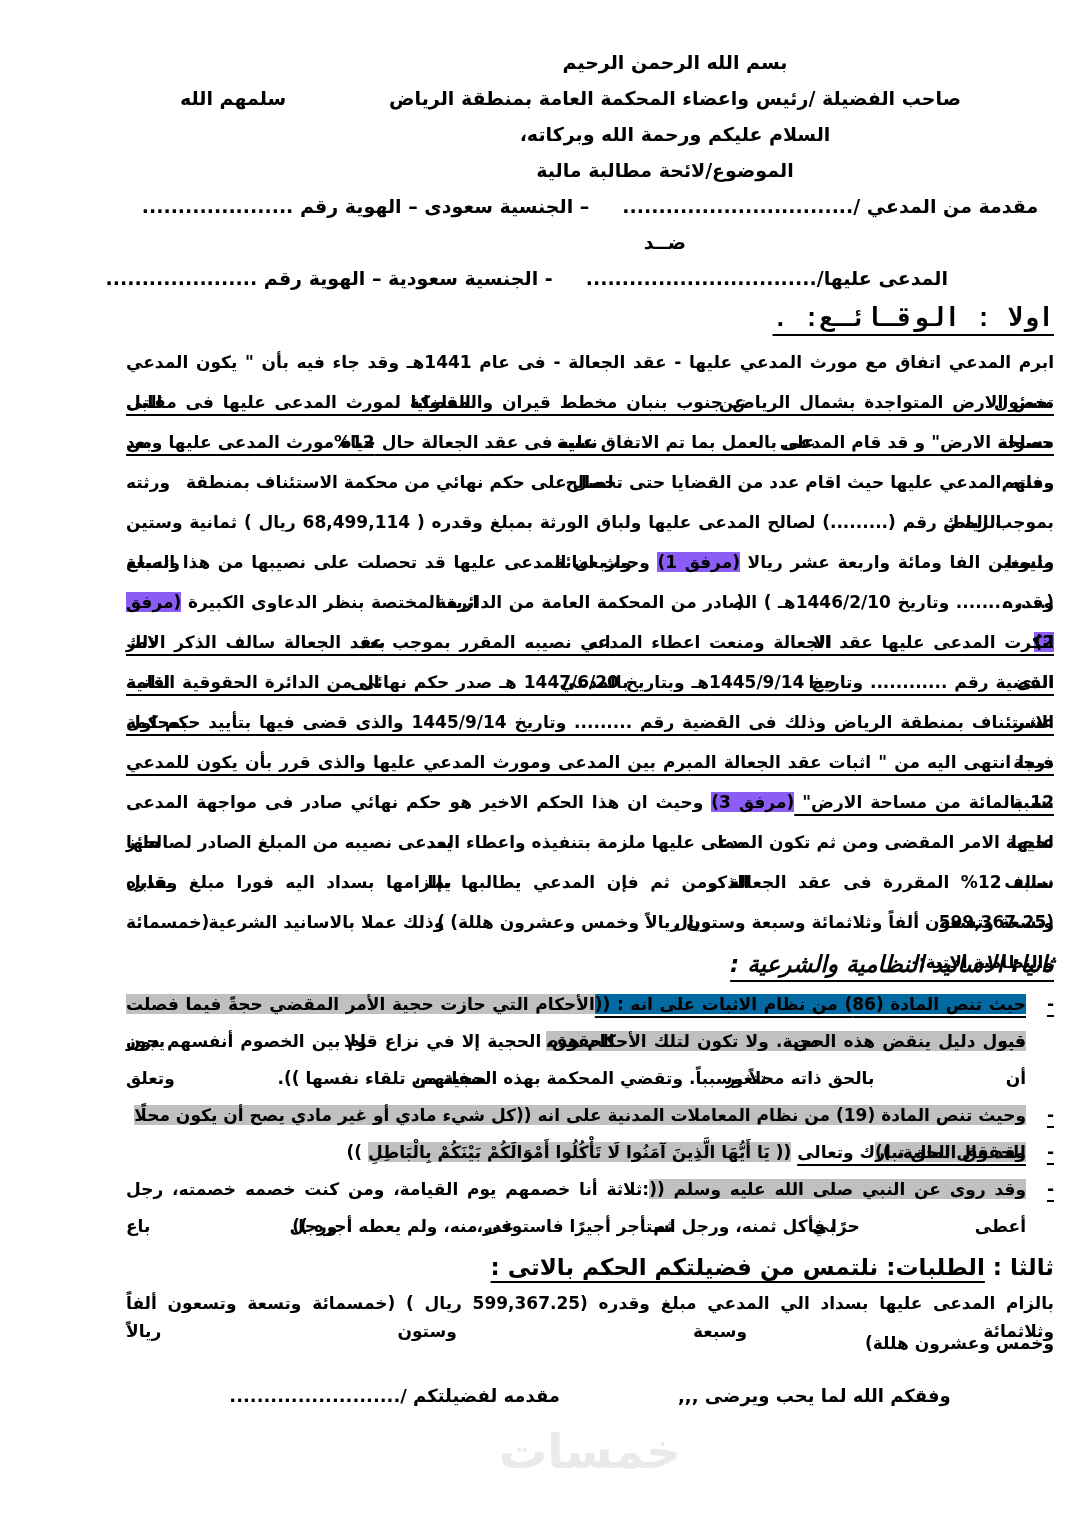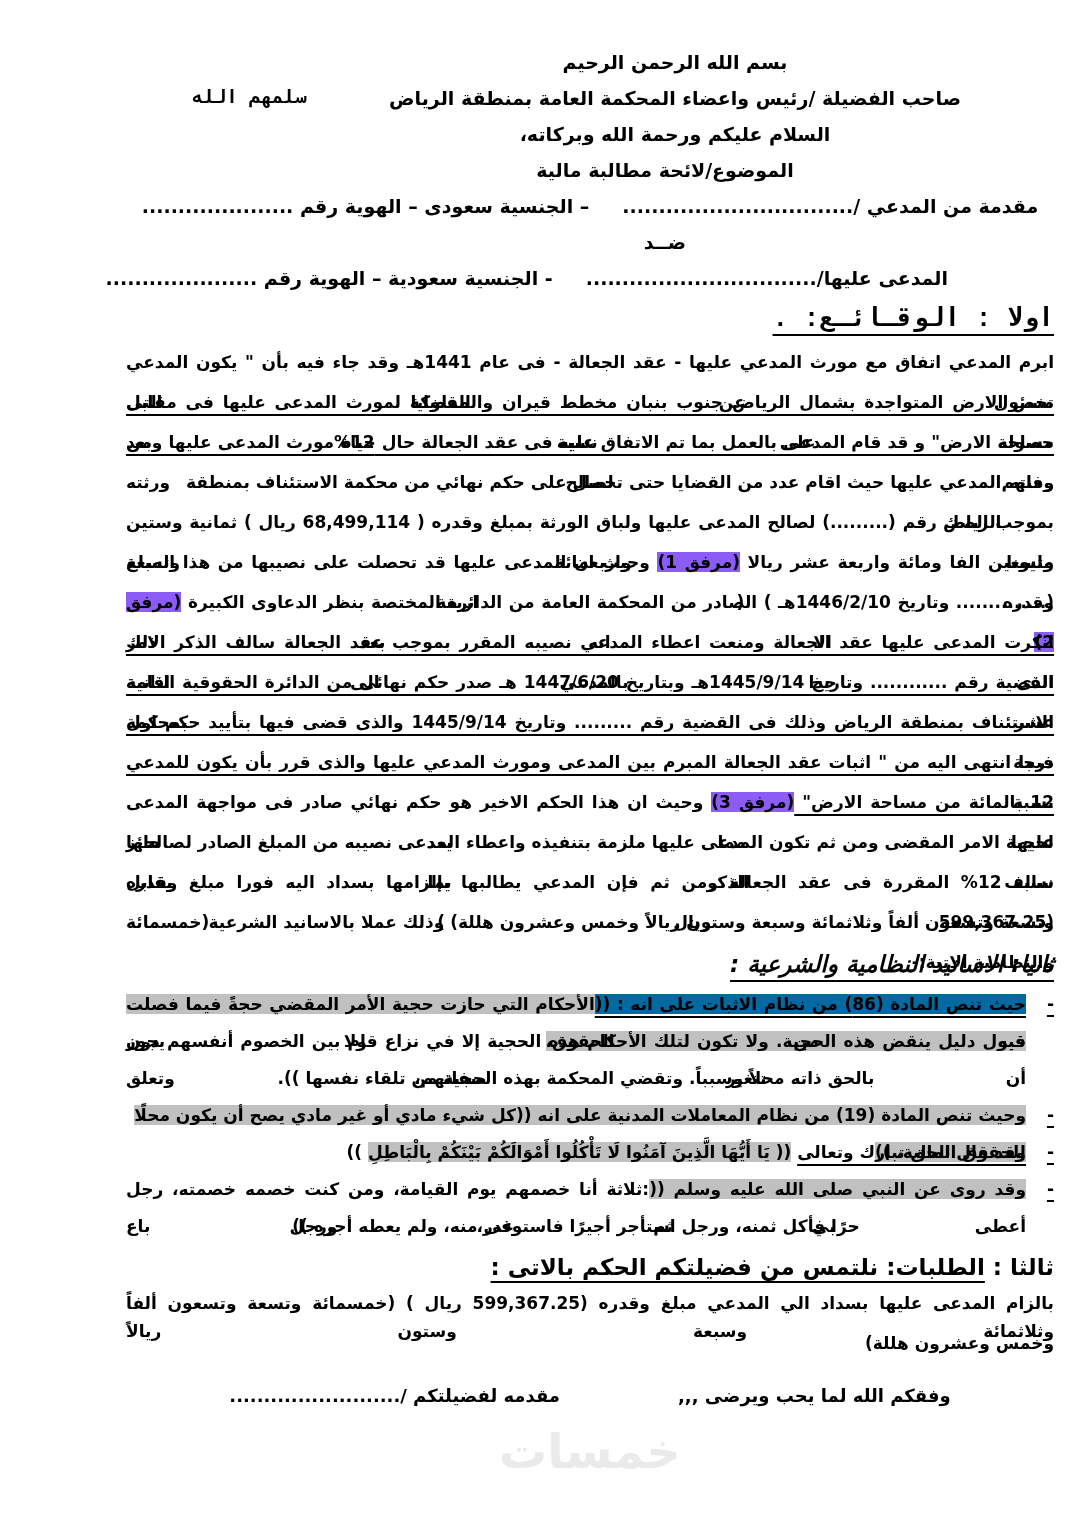--- a/index.html
+++ b/index.html
@@ -11,21 +11,21 @@
     direction:rtl;
   }
   .content { padding:44px 26px 0 26px; }
 
   
   .hline { font-size:19px; line-height:36px; height:36px; text-align:center; white-space:nowrap; }
   .shift-r { padding-left:170px; }
   .shift-r2 { padding-left:150px; }
   .shift-l { padding-right:106px; }
   .addressee-wrap { position:relative; }
-  .salute { position:absolute; left:66px; top:0;font-family:Liberation Mono, monospace; }
+  .salute { position:absolute; left:54px; top:0; }
 
   
   .h1 { font-size:26px; line-height:46px; height:46px; text-align:right;font-family:Liberation Mono, monospace; }
   .h2 { font-size:23px; line-height:44px; height:44px; text-align:right;font-style:italic; }
   .h3 { font-size:23px; line-height:44px; height:44px; text-align:right; }
   .uh { text-decoration:underline; text-decoration-thickness:2px; text-underline-offset:8px; }
 
   
   .line { font-size:17px; }
   .facts .line { height:40px; line-height:40px; }

